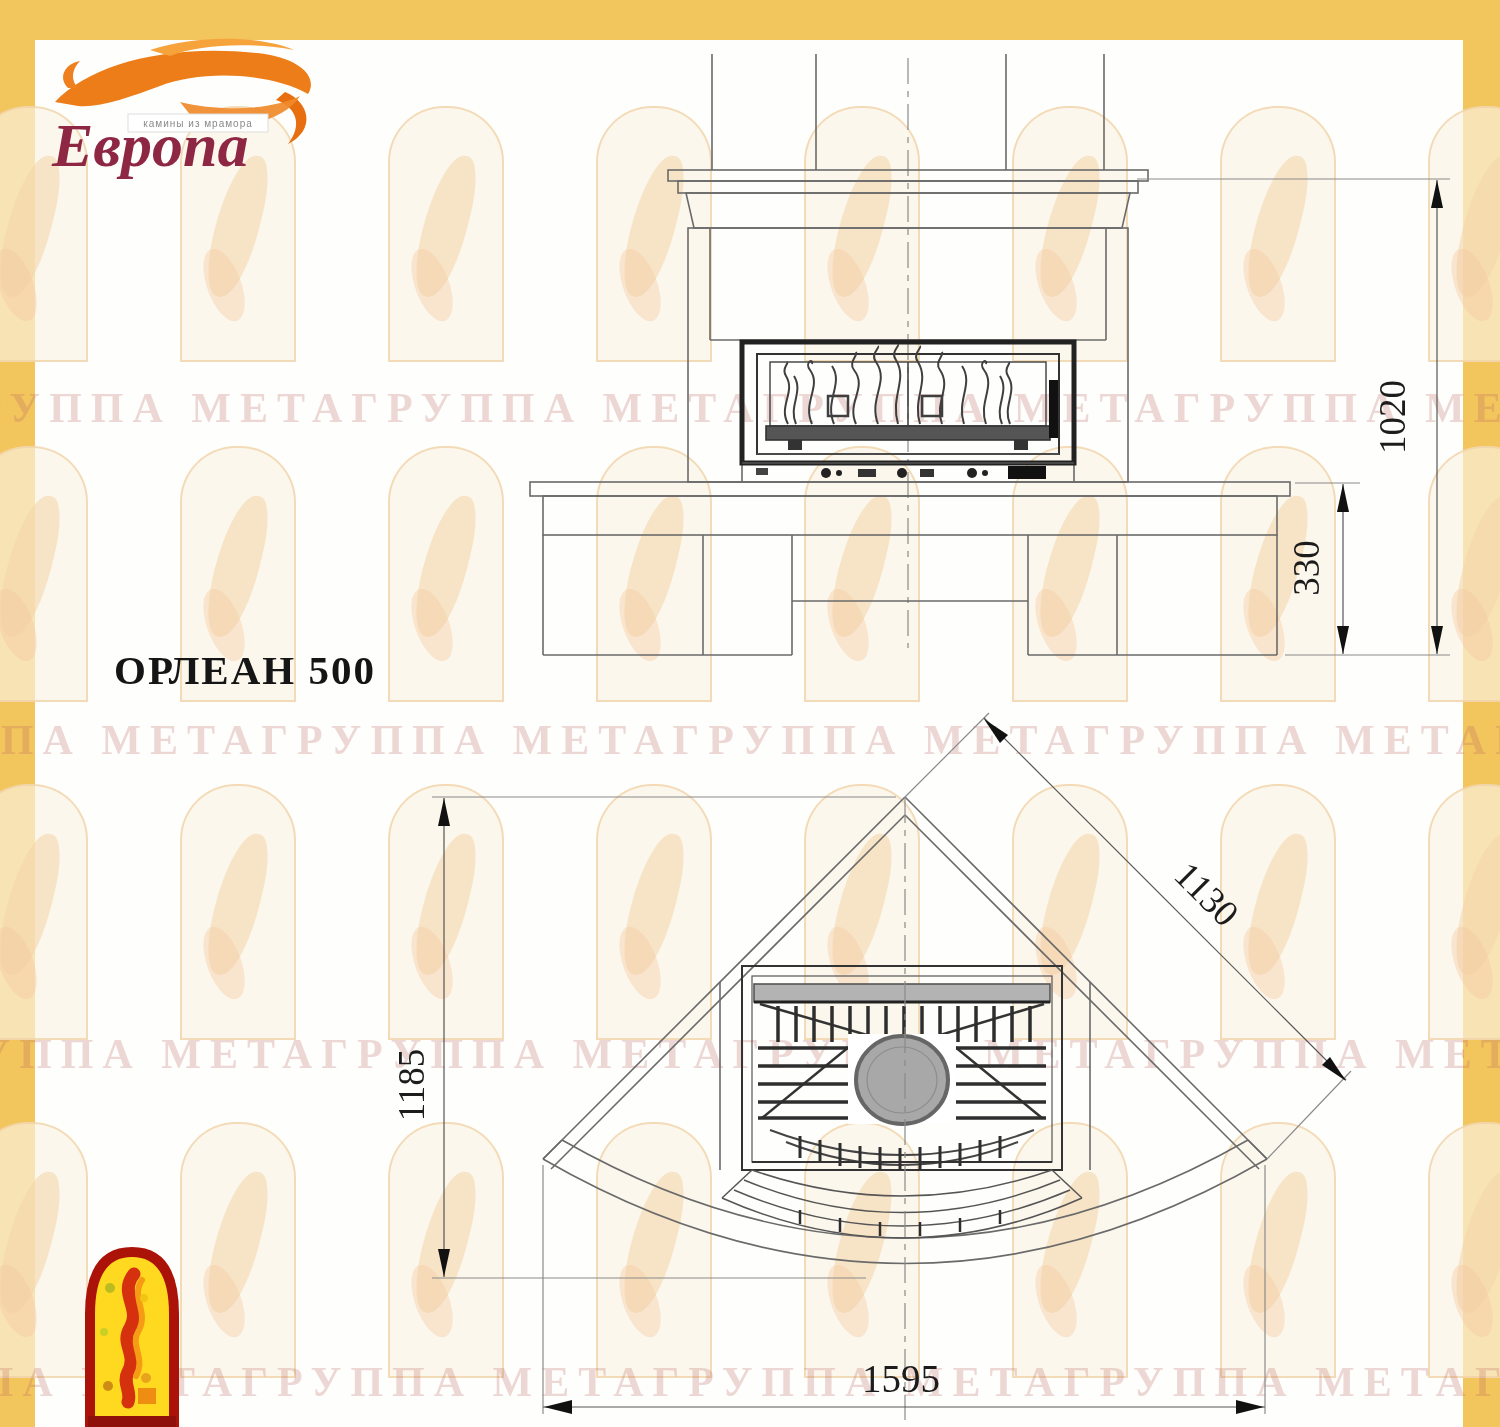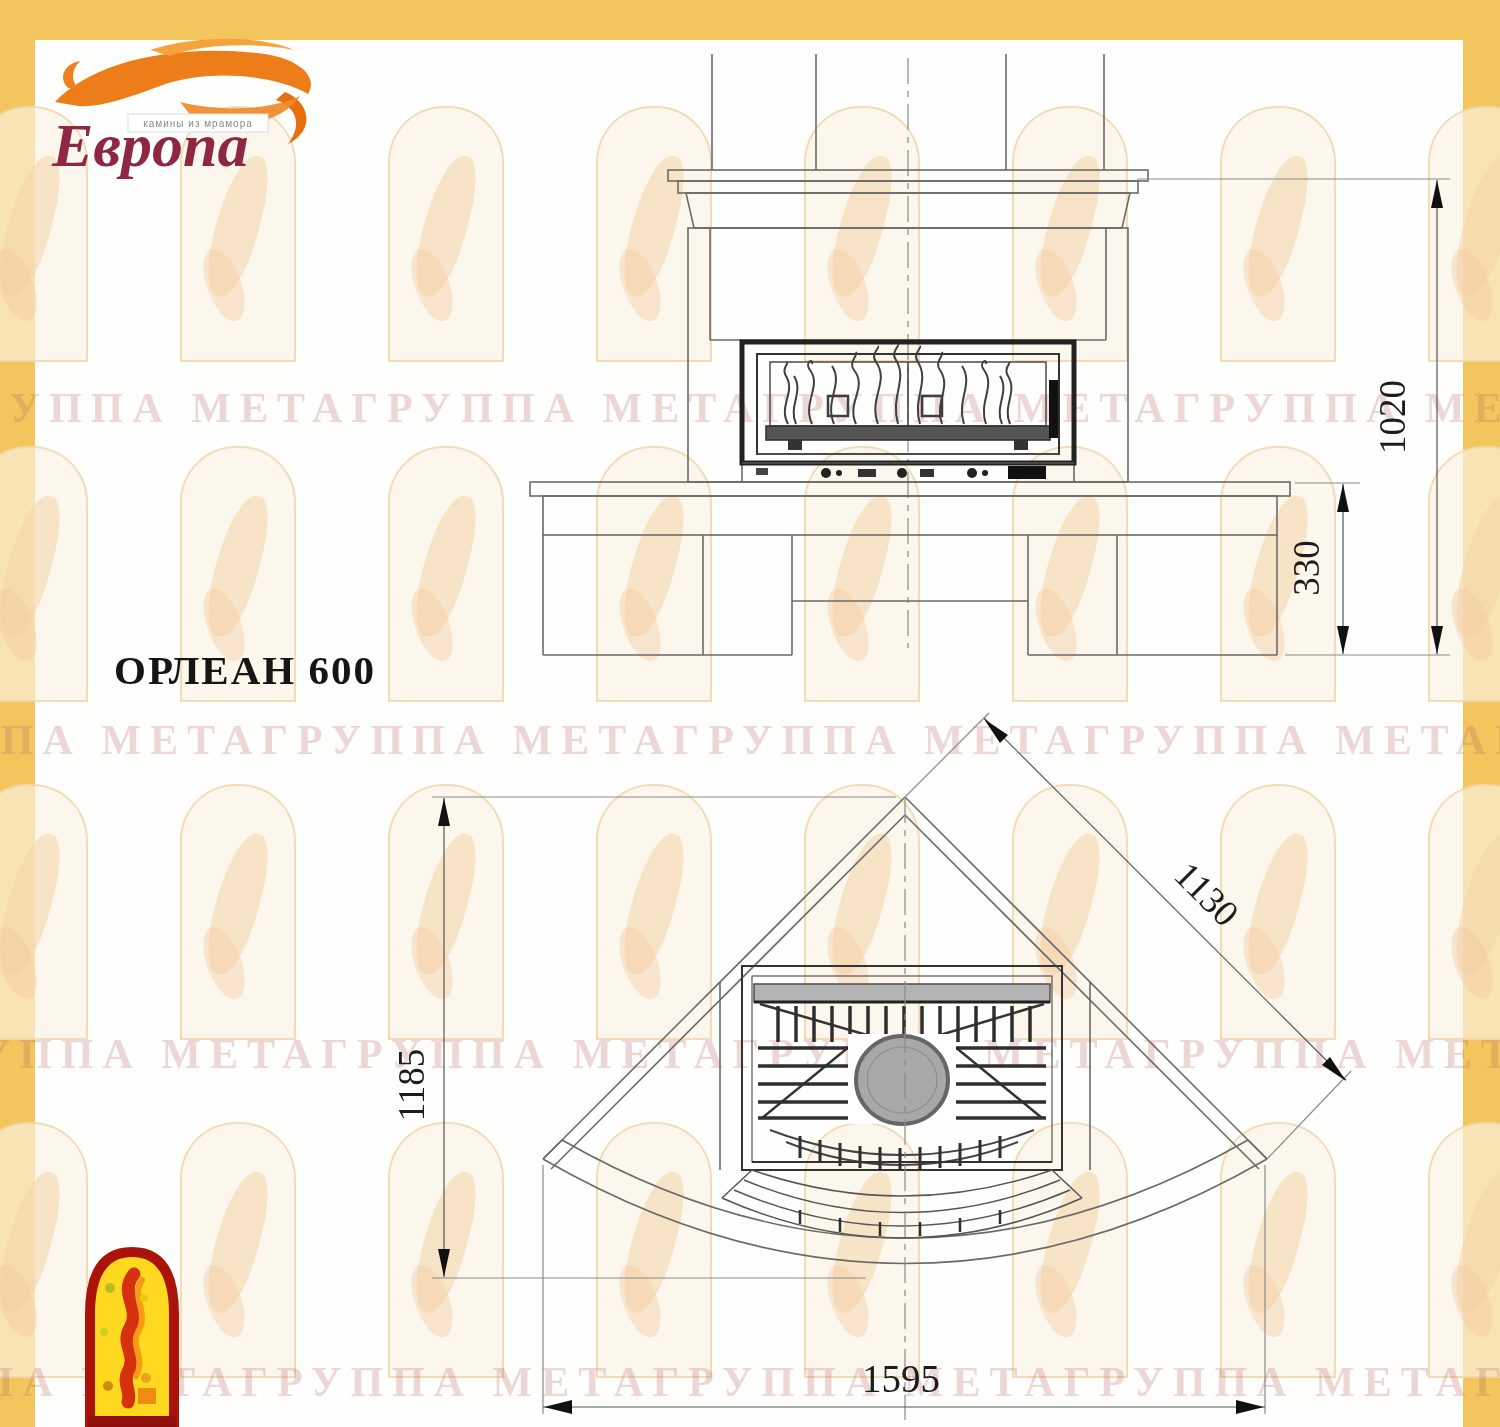--- a/index.html
+++ b/index.html
@@ -405,21 +405,21 @@
         <path d="M543,1165 V1414"></path>
         <path d="M1265,1165 V1414"></path>
         <path d="M543,1407 H1265" stroke="#555555"></path>
         <polygon points="544,1407 572,1400 572,1414" fill="#111111" stroke="none"></polygon>
         <polygon points="1264,1407 1236,1400 1236,1414" fill="#111111" stroke="none"></polygon>
         <text x="901" y="1392" text-anchor="middle" font-size="39" fill="#1c1c1c" stroke="none" font-family="Liberation Serif, serif">1595</text>
       </g>
     </g>
   </svg>
 
-  <div id="model-title">ОРЛЕАН 600</div>
+  <div id="model-title">ОРЛЕАН 500</div>
 
   <svg id="brand-logo" width="300" height="170" viewBox="0 0 300 170">
     <g>
       <path d="M25,68 C60,30 140,8 235,20 C272,26 288,44 278,60 C240,38 170,36 130,52 C100,63 70,74 48,72 Z" fill="#ed7d18"></path>
       <path d="M120,16 C170,0 232,2 264,16 C222,8 170,10 140,22 Z" fill="#f6a33c"></path>
       <path d="M255,58 C280,68 286,96 258,110 C272,92 268,74 246,66 Z" fill="#e86f10"></path>
       <path d="M150,68 C190,78 242,76 270,62 C254,88 205,98 166,88 Z" fill="#f08a2a" opacity="0.92"></path>
       <path d="M38,54 C28,44 34,30 50,27 C41,36 41,47 48,54 Z" fill="#ef8020"></path>
     </g>
     <text x="22" y="132" font-size="62" font-style="italic" font-weight="bold" font-family="Liberation Serif, serif" fill="#8e2743">Европа</text>

